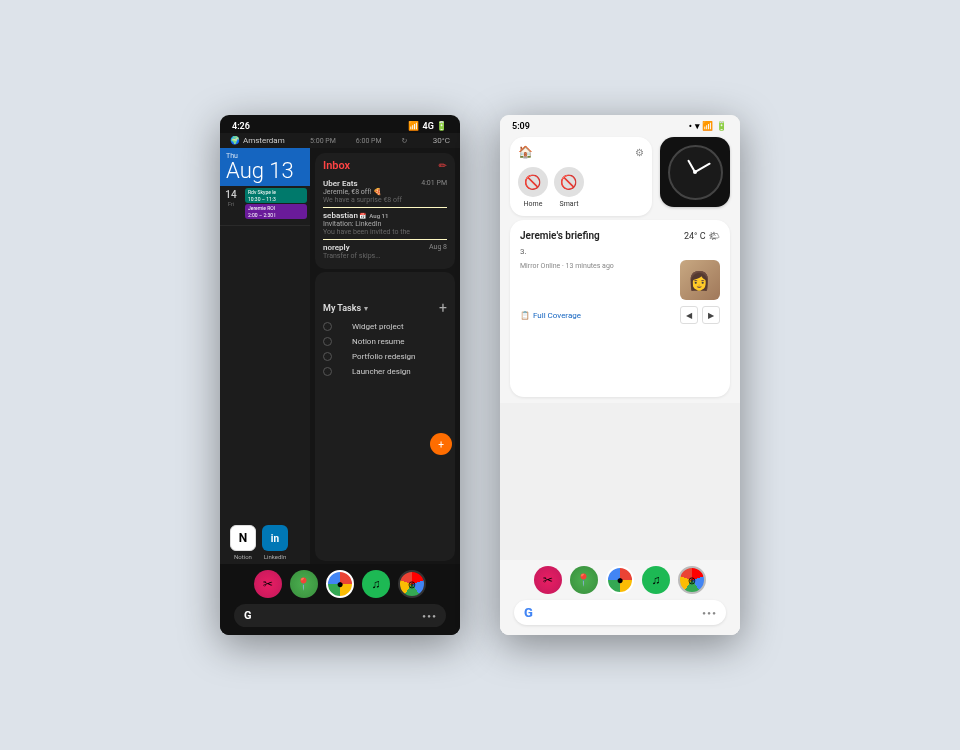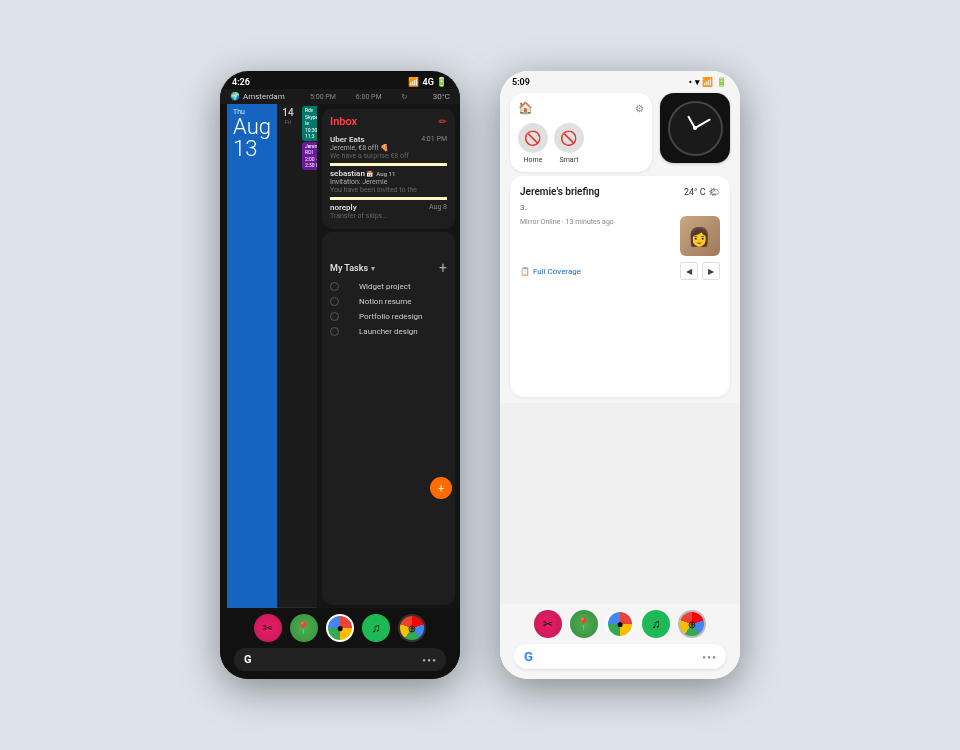--- a/index.html
+++ b/index.html
@@ -9,23 +9,23 @@
       height: 750px;
       display: flex;
       align-items: center;
       justify-content: center;
       gap: 40px;
       font-family: 'Roboto', Arial, sans-serif;
     }
 
     .phone {
       width: 240px;
-      height: 608px;
+      height: 520px;
       background: #111;
-      border-radius: 28px;
+      border-radius: 9px;
       overflow: hidden;
       position: relative;
       box-shadow: 0 10px 40px rgba(0,0,0,0.4);
       display: flex;
       flex-direction: column;
     }
 
     
     .status-bar {
       display: flex;
@@ -69,22 +69,22 @@
       flex: 1;
       display: flex;
       overflow: hidden;
     }
 
     
     .calendar-panel {
       width: 90px;
       background: #1c1c1c;
       display: flex;
-      flex-shrink: 0;
-      margin-left: 7px;
+      flex-direction: column;
+      flex-shrink: 0;
     }
     .cal-header {
       background: #1565c0;
       padding: 4px 6px;
       color: #fff;
     }
     .cal-header .day-label { font-size: 7px; opacity: 0.8; }
     .cal-header .date-big { font-size: 22px; font-weight: 300; line-height: 1; }
 
     .cal-row {
@@ -141,21 +141,21 @@
     .inbox-header {
       display: flex;
       justify-content: space-between;
       align-items: center;
       margin-bottom: 4px;
     }
     .inbox-title { color: #ff4444; font-size: 11px; font-weight: 600; }
     .inbox-edit { color: #ff4444; font-size: 10px; }
 
     .email-item {
-      border-bottom: 3px solid #fef9c3;
+      border-bottom: 1px solid #fef9c3;
       padding: 3px 0;
     }
     .email-item:last-child { border-bottom: none; }
     .email-row1 { display: flex; justify-content: space-between; }
     .email-sender { color: #ddd; font-size: 8px; font-weight: 600; }
     .email-time { color: #888; font-size: 7px; }
     .email-subject { color: #aaa; font-size: 7px; }
     .email-preview { color: #666; font-size: 7px; white-space: nowrap; overflow: hidden; text-overflow: ellipsis; max-width: 130px; }
 
     
@@ -545,21 +545,21 @@
           </div>
 
           <div class="email-item">
             <div class="email-row1">
               <span class="email-sender" style="display:flex;align-items:center;gap:2px;">
                 <span>sebastian</span>
                 <span style="font-size:6px;color:#aaa;">📅</span>
                 <span style="font-size:6px;color:#aaa;">Aug 11</span>
               </span>
             </div>
-            <div class="email-subject">Invitation: Jeremie</div>
+            <div class="email-subject">Invitation: LinkedIn</div>
             <div class="email-preview">You have been invited to the</div>
           </div>
 
           <div class="email-item">
             <div class="email-row1">
               <span class="email-sender">noreply</span>
               <span class="email-time">Aug 8</span>
             </div>
             <div class="email-preview">Transfer of skips...</div>
           </div>

